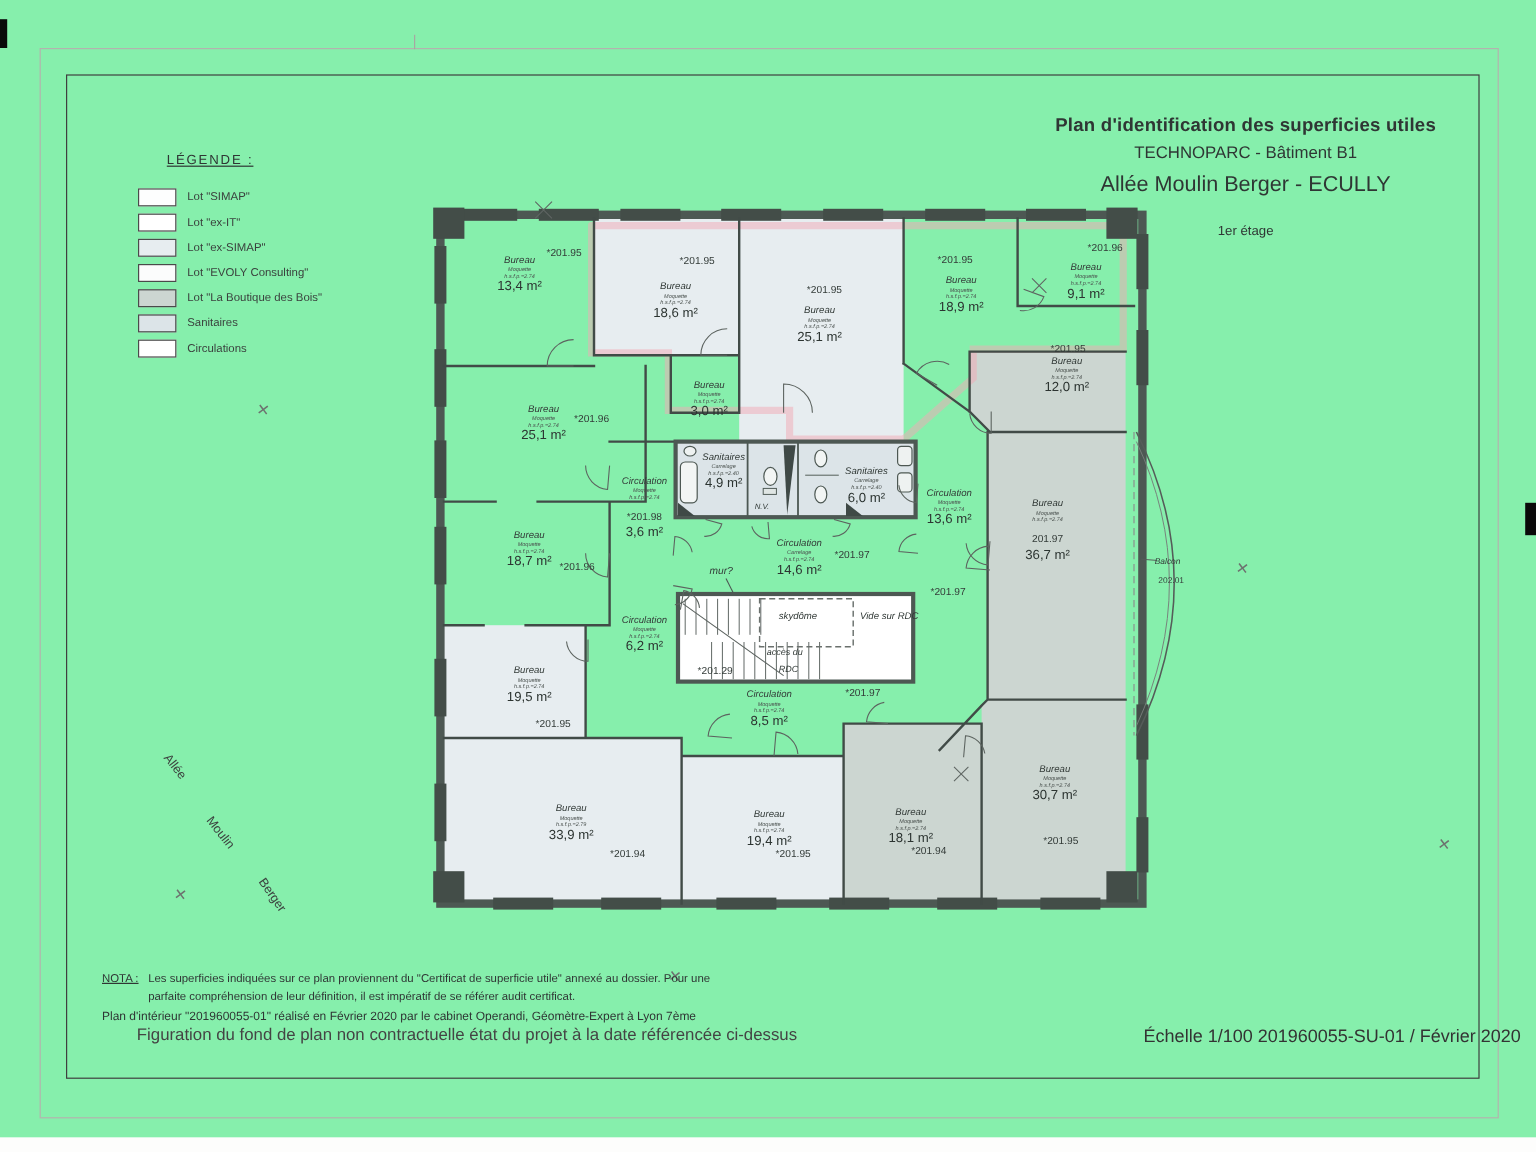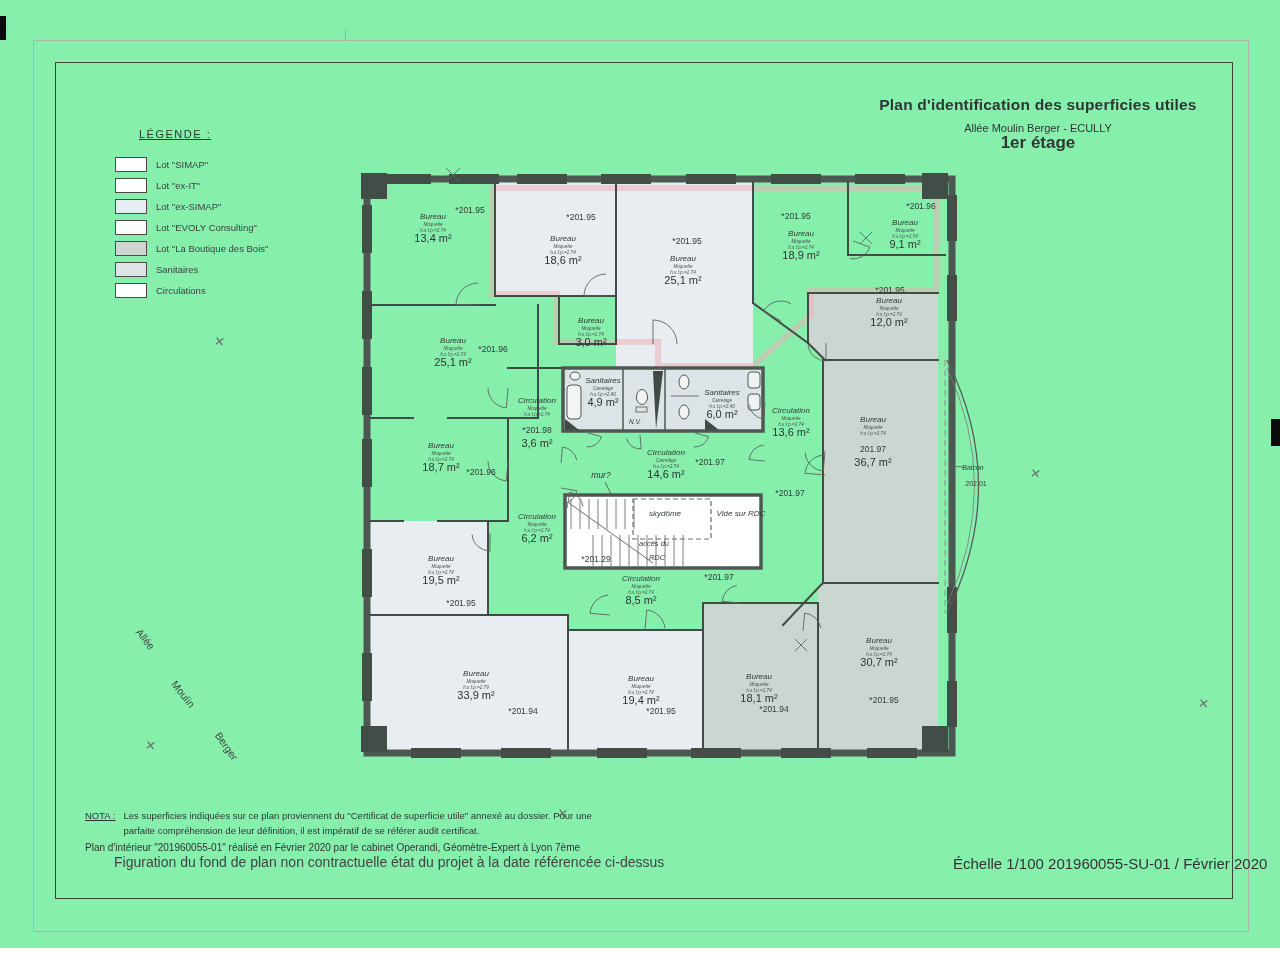--- a/index.html
+++ b/index.html
@@ -7,22 +7,22 @@
   .outer-frame{position:absolute;left:33px;top:40px;width:1214px;height:890px;border:1px solid #b3b3ae;}
   .frame-tick{position:absolute;left:345px;top:29px;width:1px;height:12px;background:#a7a7a2;}
   .inner-frame{position:absolute;left:55px;top:62px;width:1176px;height:835px;border:1.5px solid #3f3f3f;}
   .scan-blob{position:absolute;background:#0a0a0a;}
   .blob1{left:0;top:16px;width:6px;height:24px;}
   .blob2{left:1271px;top:419px;width:9px;height:27px;}
 
   .titleblock{position:absolute;left:870px;top:96px;width:336px;text-align:center;line-height:1.1;}
   .titleblock .t1{font-size:15.5px;font-weight:bold;letter-spacing:.2px;}
   .titleblock .t2{font-size:14px;margin-top:7px;}
-  .titleblock .t3{font-size:11px;margin-top:9px;}
-  .titleblock .t4{font-size:17px;margin-top:0;font-weight:bold;}
+  .titleblock .t3{font-size:18px;margin-top:9px;}
+  .titleblock .t4{font-size:11px;margin-top:23px;}
 
   .legend{position:absolute;left:115px;top:128px;}
   .legend-heading{font-size:11px;letter-spacing:1.5px;text-decoration:underline;margin-bottom:14px;padding-left:24px;}
   .legend-item{display:flex;align-items:center;height:21px;}
   .legend-swatch{width:30px;height:13px;border:1px solid #4a4a4a;margin-right:9px;flex:none;}
   .legend-label{font-size:9.5px;color:#3a403d;}
 
   .nota{position:absolute;left:85px;top:793px;font-size:9.5px;line-height:1.55;display:flex;margin-top:16px;}
   .nota-label{text-decoration:underline;margin-right:8px;white-space:nowrap;}
   .nota-text{max-width:470px;}
@@ -51,20 +51,21 @@
 
 <div class="page">
   <div class="outer-frame"></div>
   <div class="frame-tick"></div>
   <div class="inner-frame"></div>
   <div class="scan-blob blob1"></div>
   <div class="scan-blob blob2"></div>
 
   <div class="titleblock">
     <div class="t1">Plan d'identification des superficies utiles</div>
+    <div class="t2">TECHNOPARC - Bâtiment B1</div>
     <div class="t3">Allée Moulin Berger - ECULLY</div>
     <div class="t4">1er étage</div>
   </div>
 
   <div class="legend">
     <div class="legend-heading">LÉGENDE :</div>
     <div class="legend-item">
       <span class="legend-swatch" style="background-color: rgb(253, 254, 254);"></span>
       <span class="legend-label">Lot "SIMAP"</span>
     </div>

